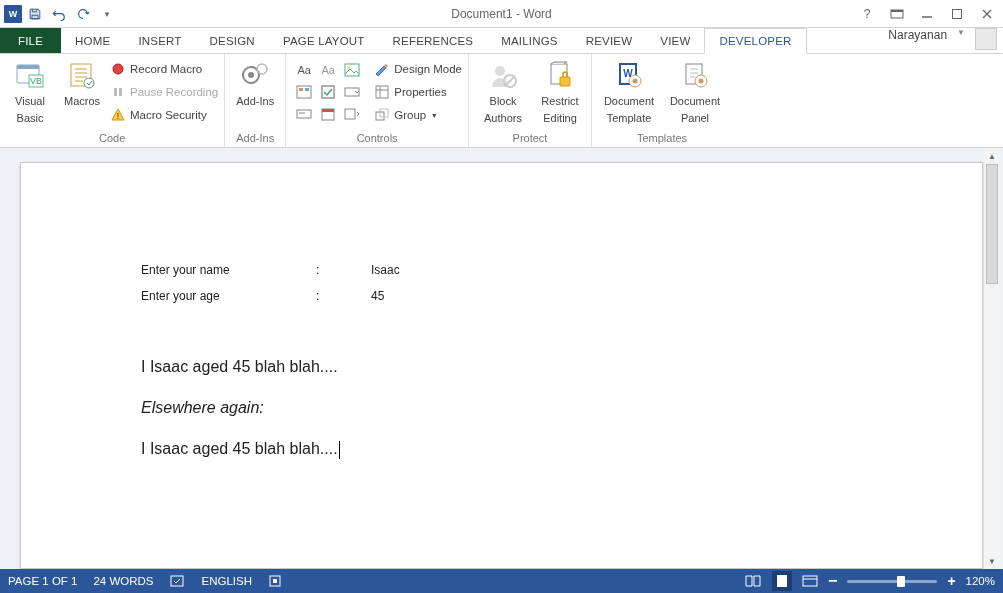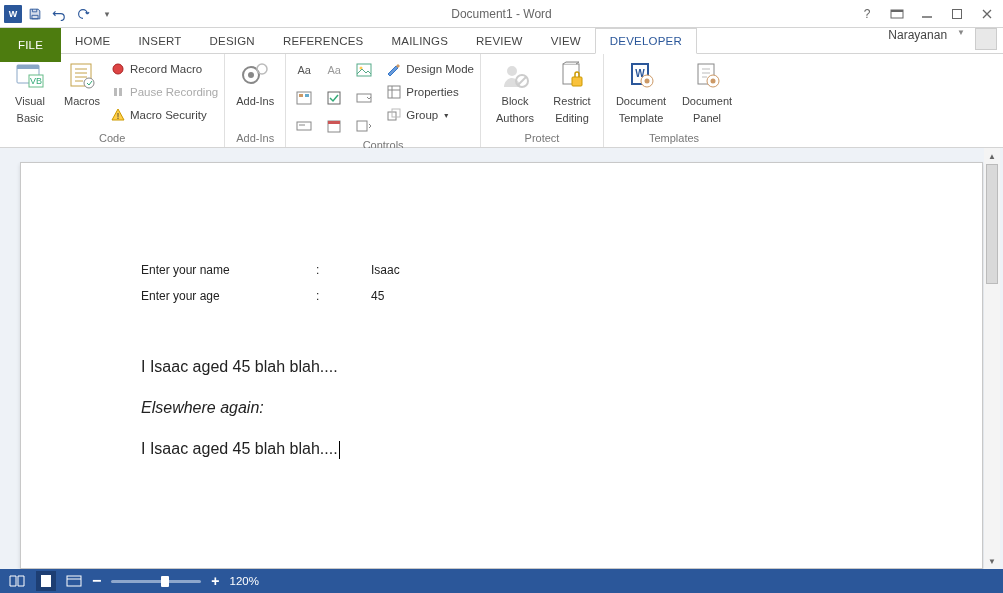--- a/index.html
+++ b/index.html
@@ -7,37 +7,37 @@
 .title-bar{height:28px;background:#fff;display:flex;align-items:center;border-bottom:1px solid #d4d4d4;position:relative}
 .qat{display:flex;align-items:center;gap:2px;padding-left:4px}
 .wicon{width:18px;height:18px;background:#2b579a;color:#fff;display:flex;align-items:center;justify-content:center;font-size:9px;font-weight:bold;border-radius:1px}
 .qbtn{width:22px;height:22px;display:flex;align-items:center;justify-content:center;color:#2b579a;font-size:12px}
 .qbtn svg{width:14px;height:14px}
 .title-text{position:absolute;left:50%;transform:translateX(-50%);color:#666;font-size:12px}
 .title-right{position:absolute;right:4px;display:flex;align-items:center;gap:6px}
 .twbtn{width:24px;height:22px;display:flex;align-items:center;justify-content:center;color:#666}
 .tabs{height:26px;background:#fff;display:flex;align-items:stretch;border-bottom:1px solid #d4d4d4;position:relative}
 .tab{padding:0 14px;display:flex;align-items:center;font-size:11.5px;color:#444;text-transform:uppercase;letter-spacing:.2px}
-.tab.file{background:#4d7c0f;color:#fff;padding:17px 18px}
+.tab.file{background:#14532d;color:#fff;padding:8px 18px}
 .tab.active{color:#2b579a;border:1px solid #d4d4d4;border-bottom:1px solid #fff;margin-bottom:-1px;background:#fff}
 .tabs-right{position:absolute;right:6px;display:flex;align-items:flex-start;gap:10px;height:100%}
 .user{font-size:12px;color:#444}
 .avatar{width:22px;height:22px;background:#e8e8e8;border:1px solid #ccc}
 .ribbon{height:94px;background:#fff;display:flex;border-bottom:1px solid #d4d4d4}
 .group{display:flex;flex-direction:column;border-right:1px solid #e0e0e0;padding:3px 6px 0}
 .group-body{flex:1;display:flex;align-items:flex-start;gap:4px}
 .group-label{text-align:center;font-size:11px;color:#777;padding:2px 0 3px}
 .bigbtn{display:flex;flex-direction:column;align-items:center;justify-content:flex-start;width:48px;padding-top:2px;gap:2px;text-align:center}
 .bigbtn .ico{width:32px;height:32px;display:flex;align-items:center;justify-content:center}
 .bigbtn .lbl{font-size:11px;line-height:17px;color:#444}
 .vstack{display:flex;flex-direction:column;gap:3px;padding-top:2px}
 .smrow{display:flex;align-items:center;gap:4px;font-size:11.5px;color:#444;height:20px}
 .smrow .sico{width:16px;height:16px;display:flex;align-items:center;justify-content:center}
 .smrow.dis{color:#aaa}
-.grid3{display:grid;grid-template-columns:repeat(3,24px);grid-auto-rows:22px;gap:6px;padding-top:2px}
+.grid3{display:grid;grid-template-columns:repeat(3,24px);grid-auto-rows:22px;gap:0;padding-top:2px}
 .gcell{display:flex;align-items:center;justify-content:center;font-size:11px;color:#555;border:1px solid transparent}
 .workspace{height:calc(593px - 28px - 26px - 94px - 24px);background:#eef2f7;padding:14px 20px 0;position:relative;overflow:hidden}
 .page{background:#fff;border:1px solid #c8c8c8;box-shadow:0 2px 4px rgba(0,0,0,.12);width:100%;height:100%;padding:100px 120px 20px;font-family:Calibri,sans-serif;color:#222}
 .form-row{display:flex;font-size:12px;margin-bottom:12px}
 .form-row .flabel{width:175px}
 .form-row .colon{width:55px}
 .body-text{font-size:16px;margin-top:50px;line-height:1.7}
 .body-text .ital{font-style:italic;margin:14px 0}
 .cursor{display:inline-block;width:1px;height:18px;background:#000;vertical-align:middle;margin-left:1px}
 .vscroll{position:absolute;right:3px;top:0;bottom:0;width:16px;background:#f4f4f4;display:flex;flex-direction:column;align-items:center}
@@ -102,20 +102,21 @@
         </svg>
       </div>
   </div>
 </div>
 
 <div class="tabs">
   <div class="tab file">FILE</div>
   <div class="tab">HOME</div>
   <div class="tab">INSERT</div>
   <div class="tab">DESIGN</div>
+  <div class="tab">PAGE LAYOUT</div>
   <div class="tab">REFERENCES</div>
   <div class="tab">MAILINGS</div>
   <div class="tab">REVIEW</div>
   <div class="tab">VIEW</div>
   <div class="tab active">DEVELOPER</div>
   <div class="tabs-right">
     <span class="user">Narayanan</span>
     <span style="font-size:8px;color:#888">▼</span>
     <div class="avatar"></div>
   </div>
@@ -360,20 +361,37 @@
   <div class="vscroll">
     <div class="arrow">▲</div>
     <div class="track">
         <div class="thumb"></div>
       </div>
     <div class="arrow">▼</div>
   </div>
 </div>
 
 <div class="status">
+  <div class="status-left">
+    <span class="sitem">PAGE 1 OF 1</span>
+    <span class="sitem">24 WORDS</span>
+    <span class="sitem">
+        <svg width="16" height="14">
+          <rect x="1" y="2" width="12" height="10" fill="none" stroke="#fff"></rect>
+          <path d="M4 7l2 2 4-4" stroke="#fff" fill="none"></path>
+        </svg>
+      </span>
+    <span class="sitem">ENGLISH</span>
+    <span class="sitem">
+        <svg width="14" height="14">
+          <rect x="2" y="2" width="10" height="10" fill="none" stroke="#fff"></rect>
+          <rect x="5" y="5" width="4" height="4" fill="#fff"></rect>
+        </svg>
+      </span>
+  </div>
   <div class="status-right">
     <span class="sitem">
         <svg width="18" height="14">
           <path d="M2 2h6v10H2zM10 2h6v10h-6z" fill="none" stroke="#fff"></path>
         </svg>
       </span>
     <span class="sitem" style="background:#1d3e73;padding:3px">
         <svg width="14" height="14">
           <rect x="2" y="1" width="10" height="12" fill="#fff"></rect>
         </svg>

